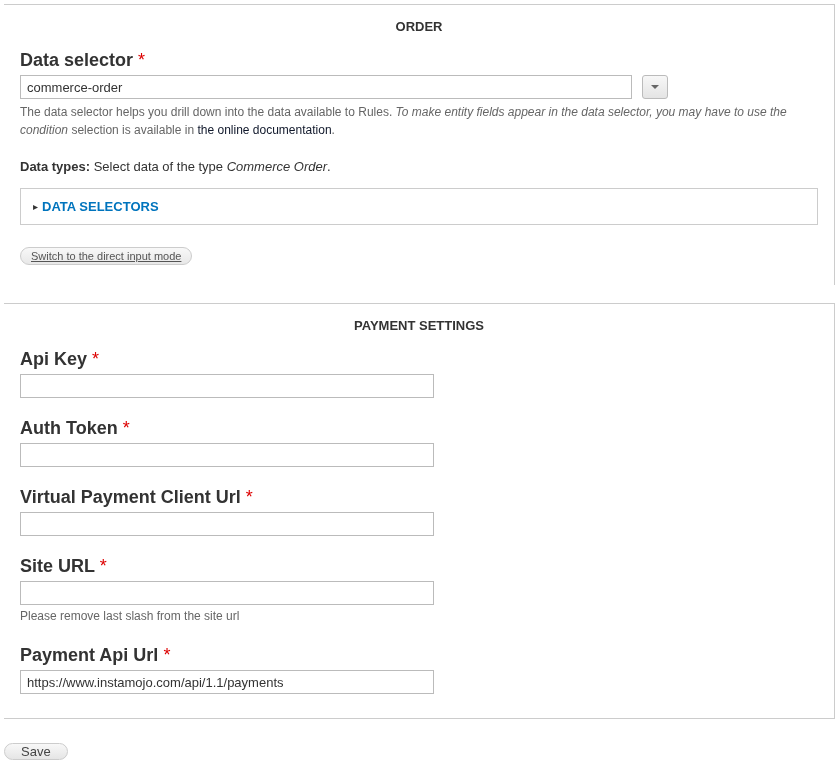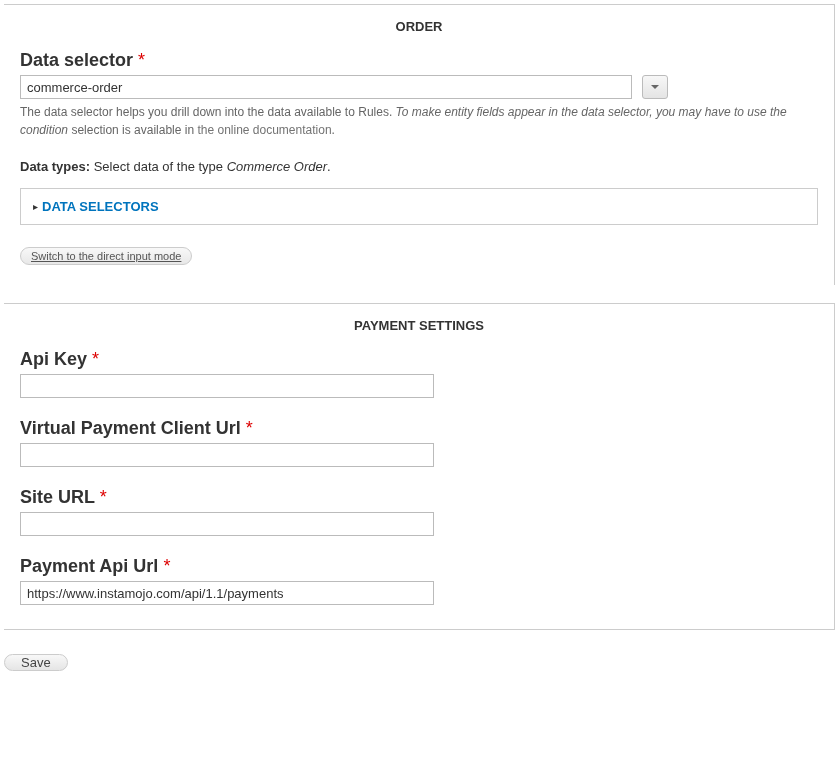--- a/index.html
+++ b/index.html
@@ -85,21 +85,21 @@
     .description {
       font-size: 12px;
       color: #666;
       line-height: 1.5;
       margin-top: 2px;
     }
     .description em {
       font-style: italic;
     }
     .link {
-      color: #737373;
+      color: #0f172a;
       text-decoration: none;
       cursor: pointer;
     }
     .data-types-row {
       font-size: 13px;
       margin-bottom: 14px;
     }
     .data-types-row .bold {
       font-weight: bold;
     }
@@ -197,35 +197,43 @@
   <div class="fieldset-title">PAYMENT SETTINGS</div>
 
   <div class="form-item">
     <label class="form-item-label">
       <span>Api Key</span>
       <span class="required-mark">*</span>
     </label>
     <input type="text" class="text-input text-input-wide" value="" style="">
   </div>
 
+  <div class="form-item">
+    <label class="form-item-label">
+      <span>Auth Token</span>
+      <span class="required-mark">*</span>
+    </label>
+    <input type="text" class="text-input text-input-wide" value="" style="">
+  </div>
 
   <div class="form-item">
     <label class="form-item-label">
       <span>Virtual Payment Client Url</span>
       <span class="required-mark">*</span>
     </label>
     <input type="text" class="text-input text-input-wide" value="" style="">
   </div>
 
   <div class="form-item">
     <label class="form-item-label">
       <span>Site URL</span>
       <span class="required-mark">*</span>
     </label>
     <input type="text" class="text-input text-input-wide" value="" style="">
+    <div class="description">Please remove last slash from the site url</div>
   </div>
 
   <div class="form-item" style="margin-bottom:4px;">
     <label class="form-item-label">
       <span>Payment Api Url</span>
       <span class="required-mark">*</span>
     </label>
     <input type="text" class="text-input text-input-wide" value="https://www.instamojo.com/api/1.1/payments" style="">
   </div>
 </div>

